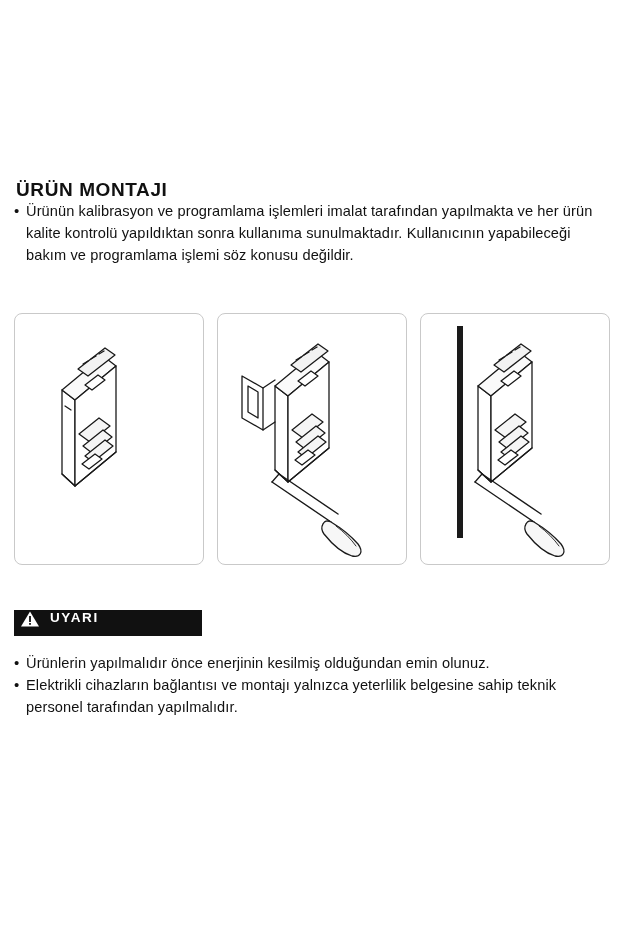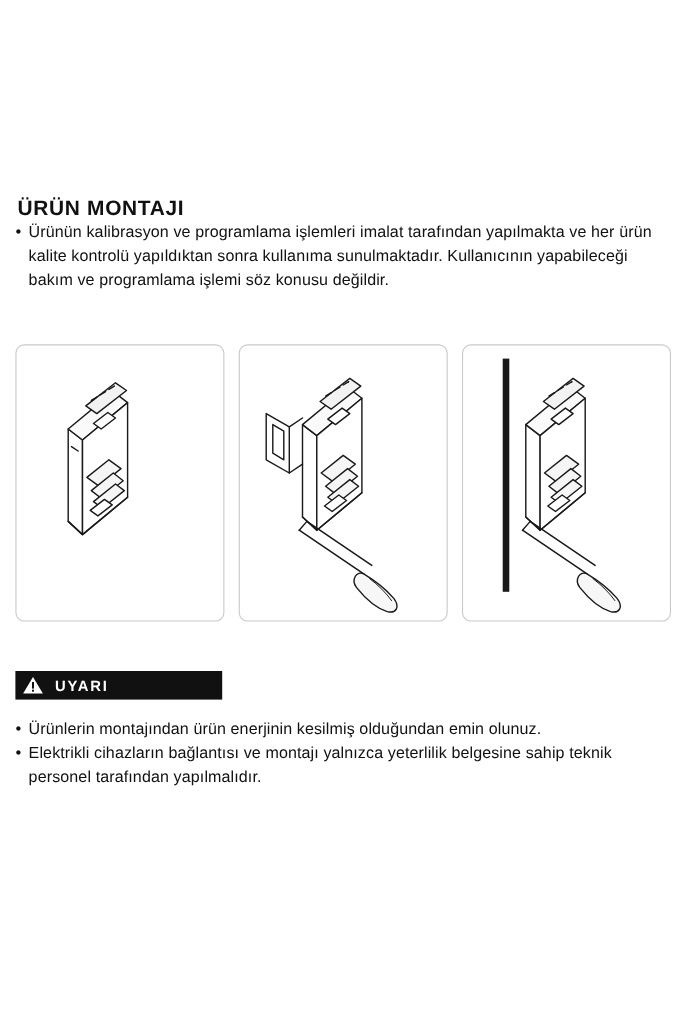--- a/index.html
+++ b/index.html
@@ -80,21 +80,20 @@
   }
   
   .warning-bar {
     position: absolute;
     left: 14px;
     top: 610px;
     width: 188px;
     height: 26px;
     background: #111111;
     display: flex;
-    align-items: center;
     padding-left: 6px;
     box-sizing: border-box;
   }
   .warn-tri {
     width: 20px;
     height: 18px;
     flex: 0 0 20px;
     display: block;
   }
   .warning-label {
@@ -235,21 +234,21 @@
       <polygon points="10,1.5 19,16.5 1,16.5" fill="#ffffff"></polygon>
       <rect x="9.1" y="6" width="1.8" height="6" fill="#111111"></rect>
       <rect x="9.1" y="13" width="1.8" height="1.8" fill="#111111"></rect>
     </svg>
     <span class="warning-label">UYARI</span>
   </div>
 
   <div class="warn-list">
     <div class="bullet-row">
       <span class="bullet-dot">•</span>
-      <span class="bullet-text">Ürünlerin montajından ürün enerjinin kesilmiş olduğundan emin olunuz.</span>
+      <span class="bullet-text">Ürünlerin yapılmalıdır önce enerjinin kesilmiş olduğundan emin olunuz.</span>
     </div>
     <div class="bullet-row">
       <span class="bullet-dot">•</span>
       <span class="bullet-text">Elektrikli cihazların bağlantısı ve montajı yalnızca yeterlilik belgesine sahip teknik personel tarafından yapılmalıdır.</span>
     </div>
   </div>
 
 </div>
 
 </body></html>

